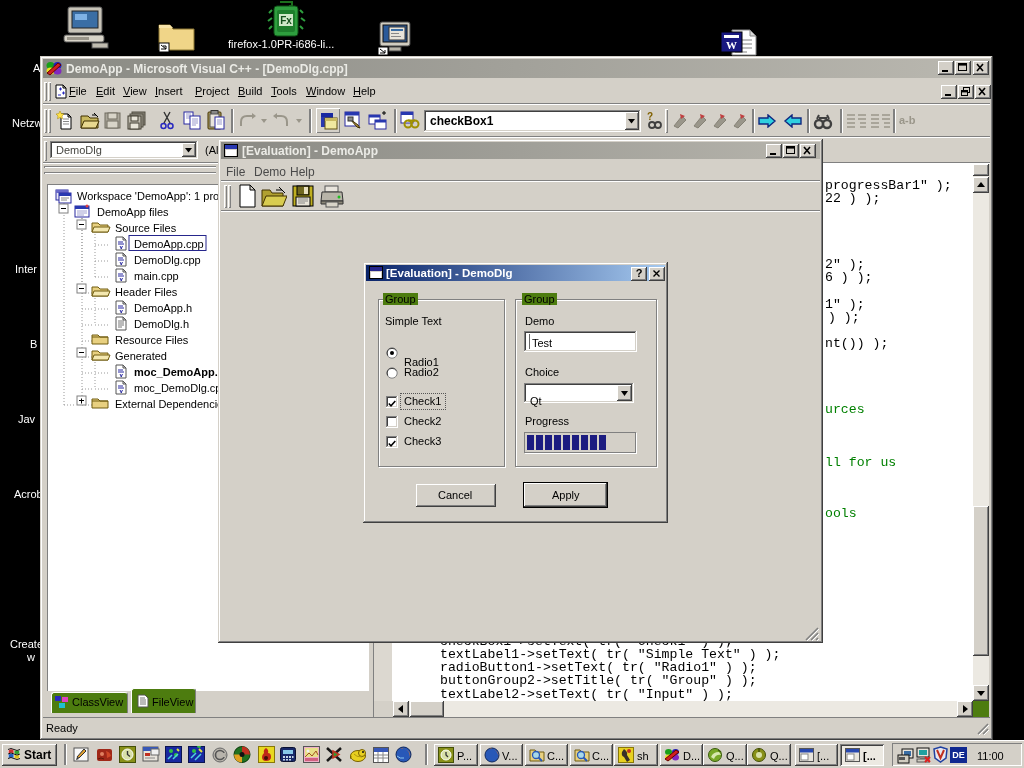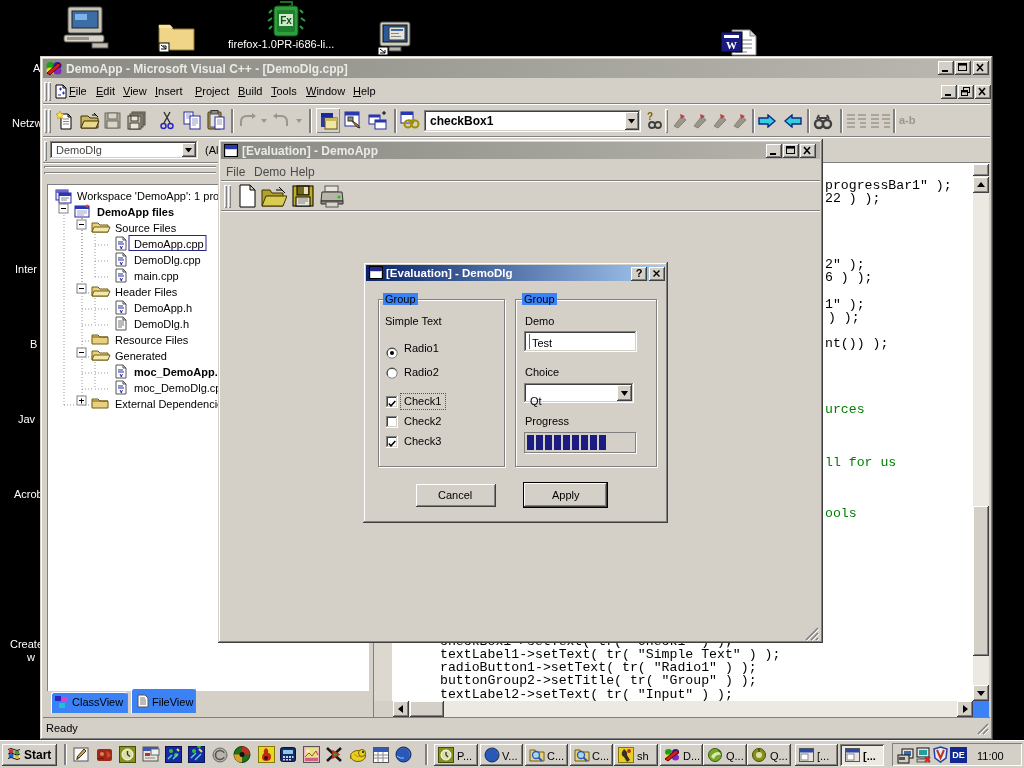--- a/index.html
+++ b/index.html
@@ -1,18 +1,18 @@
 <!DOCTYPE html>
 <html><head><meta charset="utf-8">
 <style>
 * { margin:0; padding:0; box-sizing:border-box; }
 html,body { width:1024px; height:768px; overflow:hidden; background:#000; }
 body { font-family:"Liberation Sans", sans-serif; position:relative; }
 .abs { position:absolute; }
-.face { background:#3b82f6; }
+.face { background:#4d7c0f; }
 .winb { background:#d4d0c8; box-shadow: inset -1px -1px 0 #404040, inset 1px 1px 0 #d4d0c8, inset -2px -2px 0 #808080, inset 2px 2px 0 #fff; }
 .btn  { background:#d4d0c8; box-shadow: inset -1px -1px 0 #404040, inset 1px 1px 0 #fff, inset -2px -2px 0 #808080, inset 2px 2px 0 #d4d0c8; }
 .sunk { background:#fff; box-shadow: inset -1px -1px 0 #fff, inset 1px 1px 0 #808080, inset -2px -2px 0 #d4d0c8, inset 2px 2px 0 #404040; }
 .etchv { width:2px; background:#808080; box-shadow: 1px 0 0 #fff; }
 .grip { width:3px; background:#d4d0c8; box-shadow: inset 1px 1px 0 #fff, inset -1px -1px 0 #808080; }
 .t11 { font-size:11px; color:#000; white-space:nowrap; }
 .lab { color:#fff; font-size:11px; white-space:nowrap; }
 .mono { font-family:"Liberation Mono", monospace; font-size:13.2px; white-space:pre; color:#000; }
 .green { color:#008000; }
 .titletext { font-weight:bold; font-size:12px; color:#ebebe6; white-space:nowrap; }
@@ -376,21 +376,21 @@
     <g transform="translate(68,205)">
         <path d="M1 1 L8 1 L11 4 L11 14 L1 14 Z" fill="#fff" stroke="#555"></path>
         <path d="M8 1 L8 4 L11 4 Z" fill="#ddd" stroke="#555"></path>
         <path d="M3 6 h5 M3 8 h6" stroke="#2828a0"></path>
         <path d="M5 10 l1.5 3 M7.5 10 l-1.5 3" stroke="#2828a0"></path>
       </g>
   </g>
   <rect x="82" y="60.5" width="77" height="15" fill="#fff" stroke="#26268c"></rect>
 </svg>
 <div class="abs t11" style="left:77px; top:190px;">Workspace 'DemoApp': 1 pro</div>
-<div class="abs t11" style="left:97px; top:206px; font-weight:bold;">DemoApp files</div>
+<div class="abs t11" style="left:97px; top:206px; font-weight:normal;">DemoApp files</div>
 <div class="abs t11" style="left:115px; top:222px;">Source Files</div>
 <div class="abs t11" style="left:134px; top:238px;">DemoApp.cpp</div>
 <div class="abs t11" style="left:134px; top:254px;">DemoDlg.cpp</div>
 <div class="abs t11" style="left:134px; top:270px;">main.cpp</div>
 <div class="abs t11" style="left:115px; top:286px;">Header Files</div>
 <div class="abs t11" style="left:134px; top:302px;">DemoApp.h</div>
 <div class="abs t11" style="left:134px; top:318px;">DemoDlg.h</div>
 <div class="abs t11" style="left:115px; top:334px;">Resource Files</div>
 <div class="abs t11" style="left:115px; top:350px;">Generated</div>
 <div class="abs t11" style="left:134px; top:366px;font-weight:bold;">moc_DemoApp.c</div>
@@ -529,21 +529,21 @@
     </svg></div>
 
 <div class="abs" style="left:378px; top:299px; width:127px; height:168px; border:1px solid #808080; box-shadow:inset 1px 1px 0 #fff, 1px 1px 0 #fff;"></div>
 <div class="abs t11 face" style="left:383px; top:293px; padding:0 2px;">Group</div>
 <div class="abs t11" style="left:385px; top:315px;">Simple Text</div>
 <svg class="abs" style="left:386px; top:347px;" width="12" height="12">
     <circle cx="6" cy="6" r="5.2" fill="#fff" stroke="#808080"></circle>
     <path d="M1.8 8.5 A5.2 5.2 0 0 1 1.8 3.5 A5.2 5.2 0 0 1 10.2 3.5" fill="none" stroke="#404040"></path>
     <circle cx="6" cy="6" r="2" fill="#000"></circle>
   </svg>
-<div class="abs t11" style="left:404px; top:342px;">Radio1</div>
+<div class="abs t11" style="left:404px; top:356px;">Radio1</div>
 <svg class="abs" style="left:386px; top:367px;" width="12" height="12">
     <circle cx="6" cy="6" r="5.2" fill="#fff" stroke="#808080"></circle>
     <path d="M1.8 8.5 A5.2 5.2 0 0 1 1.8 3.5 A5.2 5.2 0 0 1 10.2 3.5" fill="none" stroke="#404040"></path>
   </svg>
 <div class="abs t11" style="left:404px; top:366px;">Radio2</div>
 <div class="abs sunk" style="left:386px; top:396px; width:12px; height:12px;"><svg width="12" height="12">
       <path d="M2.8 5.5 L5 7.8 L9.3 3" stroke="#000" stroke-width="1.5" fill="none"></path>
     </svg></div>
 <div class="abs" style="left:401px; top:394px; width:44px; height:15px; outline:1px dotted #555;"></div>
 <div class="abs t11" style="left:404px; top:395px;">Check1</div>

